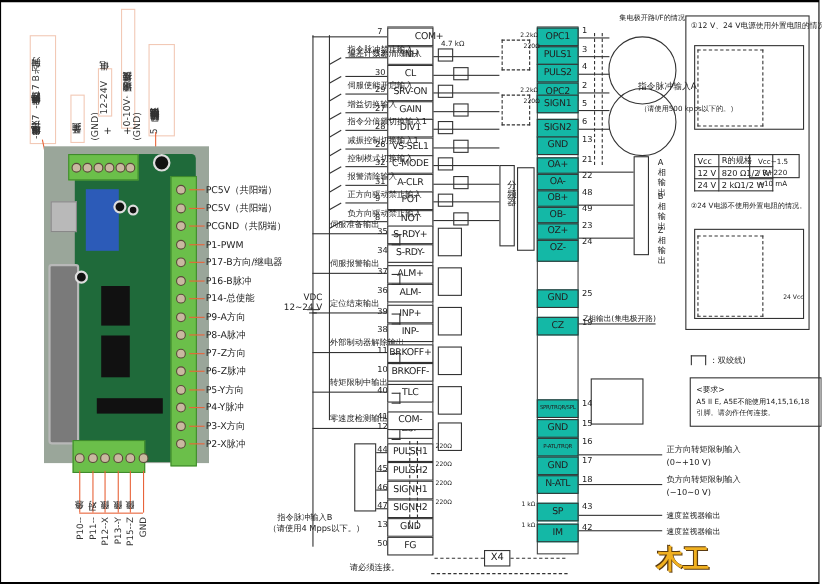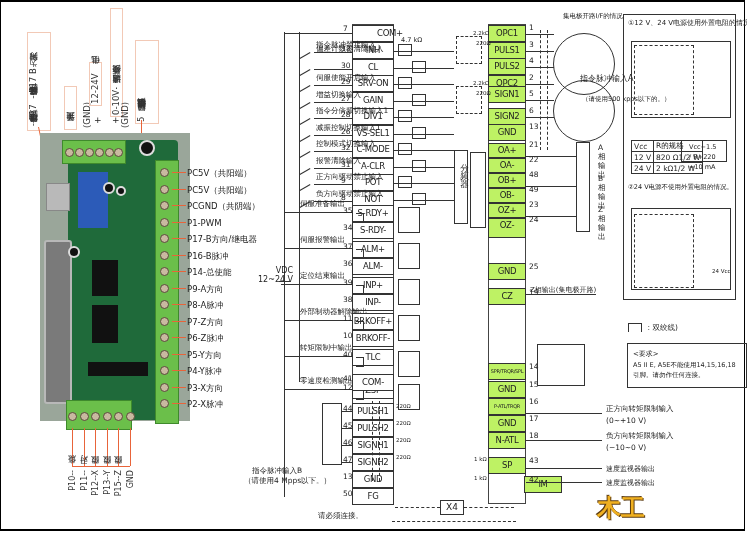--- a/index.html
+++ b/index.html
@@ -13,21 +13,21 @@
   .pcb{position:absolute;left:40px;top:133px;width:150px;height:288px;background:#9aa69a;}
   .board{position:absolute;left:68px;top:140px;width:110px;height:280px;background:#1f6a3a;border-radius:4px;}
   .termblk{position:absolute;background:#6bbf4a;border:1px solid #3f8a2c;}
   .screw{position:absolute;width:9px;height:9px;border-radius:50%;background:#c9b9a0;border:1px solid #5a4a3a;box-sizing:border-box;}
   .chip{position:absolute;background:#111;}
   .db25{position:absolute;left:44px;top:240px;width:24px;height:160px;background:#7a7a7a;border:2px solid #b8b8b8;border-radius:3px;}
   .relay{position:absolute;left:78px;top:172px;width:30px;height:56px;background:#2c5bb8;}
   .usb{position:absolute;left:46px;top:183px;width:22px;height:26px;background:#b9b9b9;border:1px solid #888;}
   .cap{position:absolute;border-radius:50%;background:#111;border:2px solid #ddd;box-sizing:border-box;}
   .pinbox{position:absolute;left:352px;width:42px;border:1px solid #333;box-sizing:border-box;font-size:8.5px;text-align:center;line-height:15px;height:17px;background:#fff;letter-spacing:-0.3px;}
-  .pinbox2{position:absolute;width:38px;border:1px solid #333;box-sizing:border-box;font-size:8.5px;text-align:center;line-height:15px;height:17px;background:#bef264;letter-spacing:-0.3px;}
+  .pinbox2{position:absolute;width:38px;border:1px solid #333;box-sizing:border-box;font-size:8.5px;text-align:center;line-height:15px;height:17px;background:#14b8a6;letter-spacing:-0.3px;}
   .num{position:absolute;font-size:7.5px;color:#222;}
   .sig{position:absolute;font-size:7.5px;color:#222;white-space:nowrap;}
   .t{position:absolute;font-size:8px;color:#222;white-space:nowrap;}
   .box{position:absolute;border:1px solid #333;box-sizing:border-box;}
   .hl{position:absolute;height:1px;background:#333;}
   .vl{position:absolute;width:1px;background:#333;}
   .opto{position:absolute;width:14px;height:12px;border:1px solid #333;box-sizing:border-box;}
   .tbl{position:absolute;border-collapse:collapse;font-size:7.5px;}
   .tbl td{border:1px solid #333;padding:0 2px;height:10px;white-space:nowrap;}
   .logo{position:absolute;left:597px;top:492px;width:135px;height:32px;}
@@ -369,21 +369,21 @@
       <span class="num" style="left:529px;top:380px;">15</span>
       <div class="pinbox2" style="left:488px;top:398px;font-size:5px;">P-ATL/TRQR</div>
       <span class="num" style="left:529px;top:397px;">16</span>
       <div class="pinbox2" style="left:488px;top:415px;">GND</div>
       <span class="num" style="left:529px;top:414px;">17</span>
       <div class="pinbox2" style="left:488px;top:432px;">N-ATL</div>
       <span class="num" style="left:529px;top:431px;">18</span>
       <div class="pinbox2" style="left:488px;top:457px;">SP</div>
       <span class="num" style="left:529px;top:456px;">43</span>
       <span class="sig" style="left:474px;top:456px;font-size:5.5px;">1 kΩ</span>
-      <div class="pinbox2" style="left:488px;top:476px;margin-left:36px;">IM</div>
+      <div class="pinbox2" style="left:488px;top:476px;">IM</div>
       <span class="num" style="left:529px;top:475px;">42</span>
       <span class="sig" style="left:474px;top:475px;font-size:5.5px;">1 kΩ</span>
     </div>
   <div class="t" style="left:563px;top:12px;font-size:6.5px;">集电极开路I/F的情况</div>
   <div class="abs" style="left:553px;top:33px;width:60px;height:60px;border:1px solid #333;border-radius:50%;"></div>
   <div class="abs" style="left:553px;top:80px;width:60px;height:60px;border:1px solid #333;border-radius:50%;"></div>
   <div class="t" style="left:580px;top:73px;font-size:8px;">指令脉冲输入A</div>
   <div class="t" style="left:582px;top:95px;font-size:6.5px;">（请使用500 kpps以下的。）</div>
   <div class="box" style="left:454px;top:150px;width:14px;height:74px;font-size:8.5px;line-height:20px;text-align:center;padding-top:6px;">
     <span style="writing-mode:vertical-rl;letter-spacing:8px;">分频器</span>

